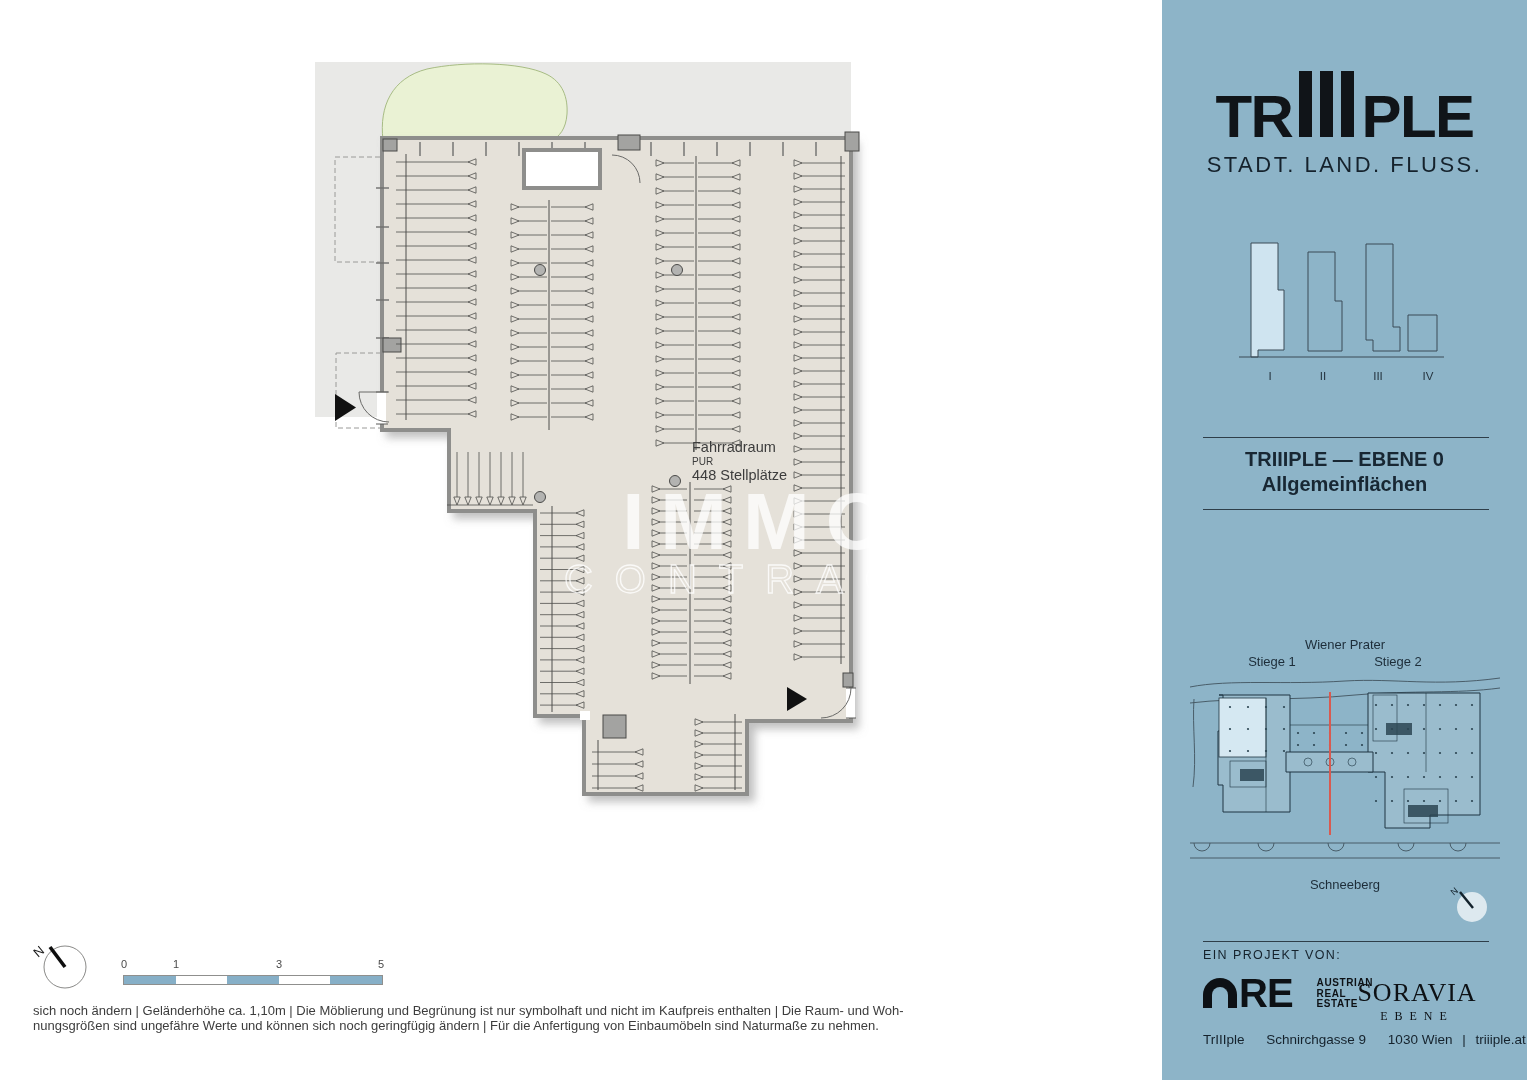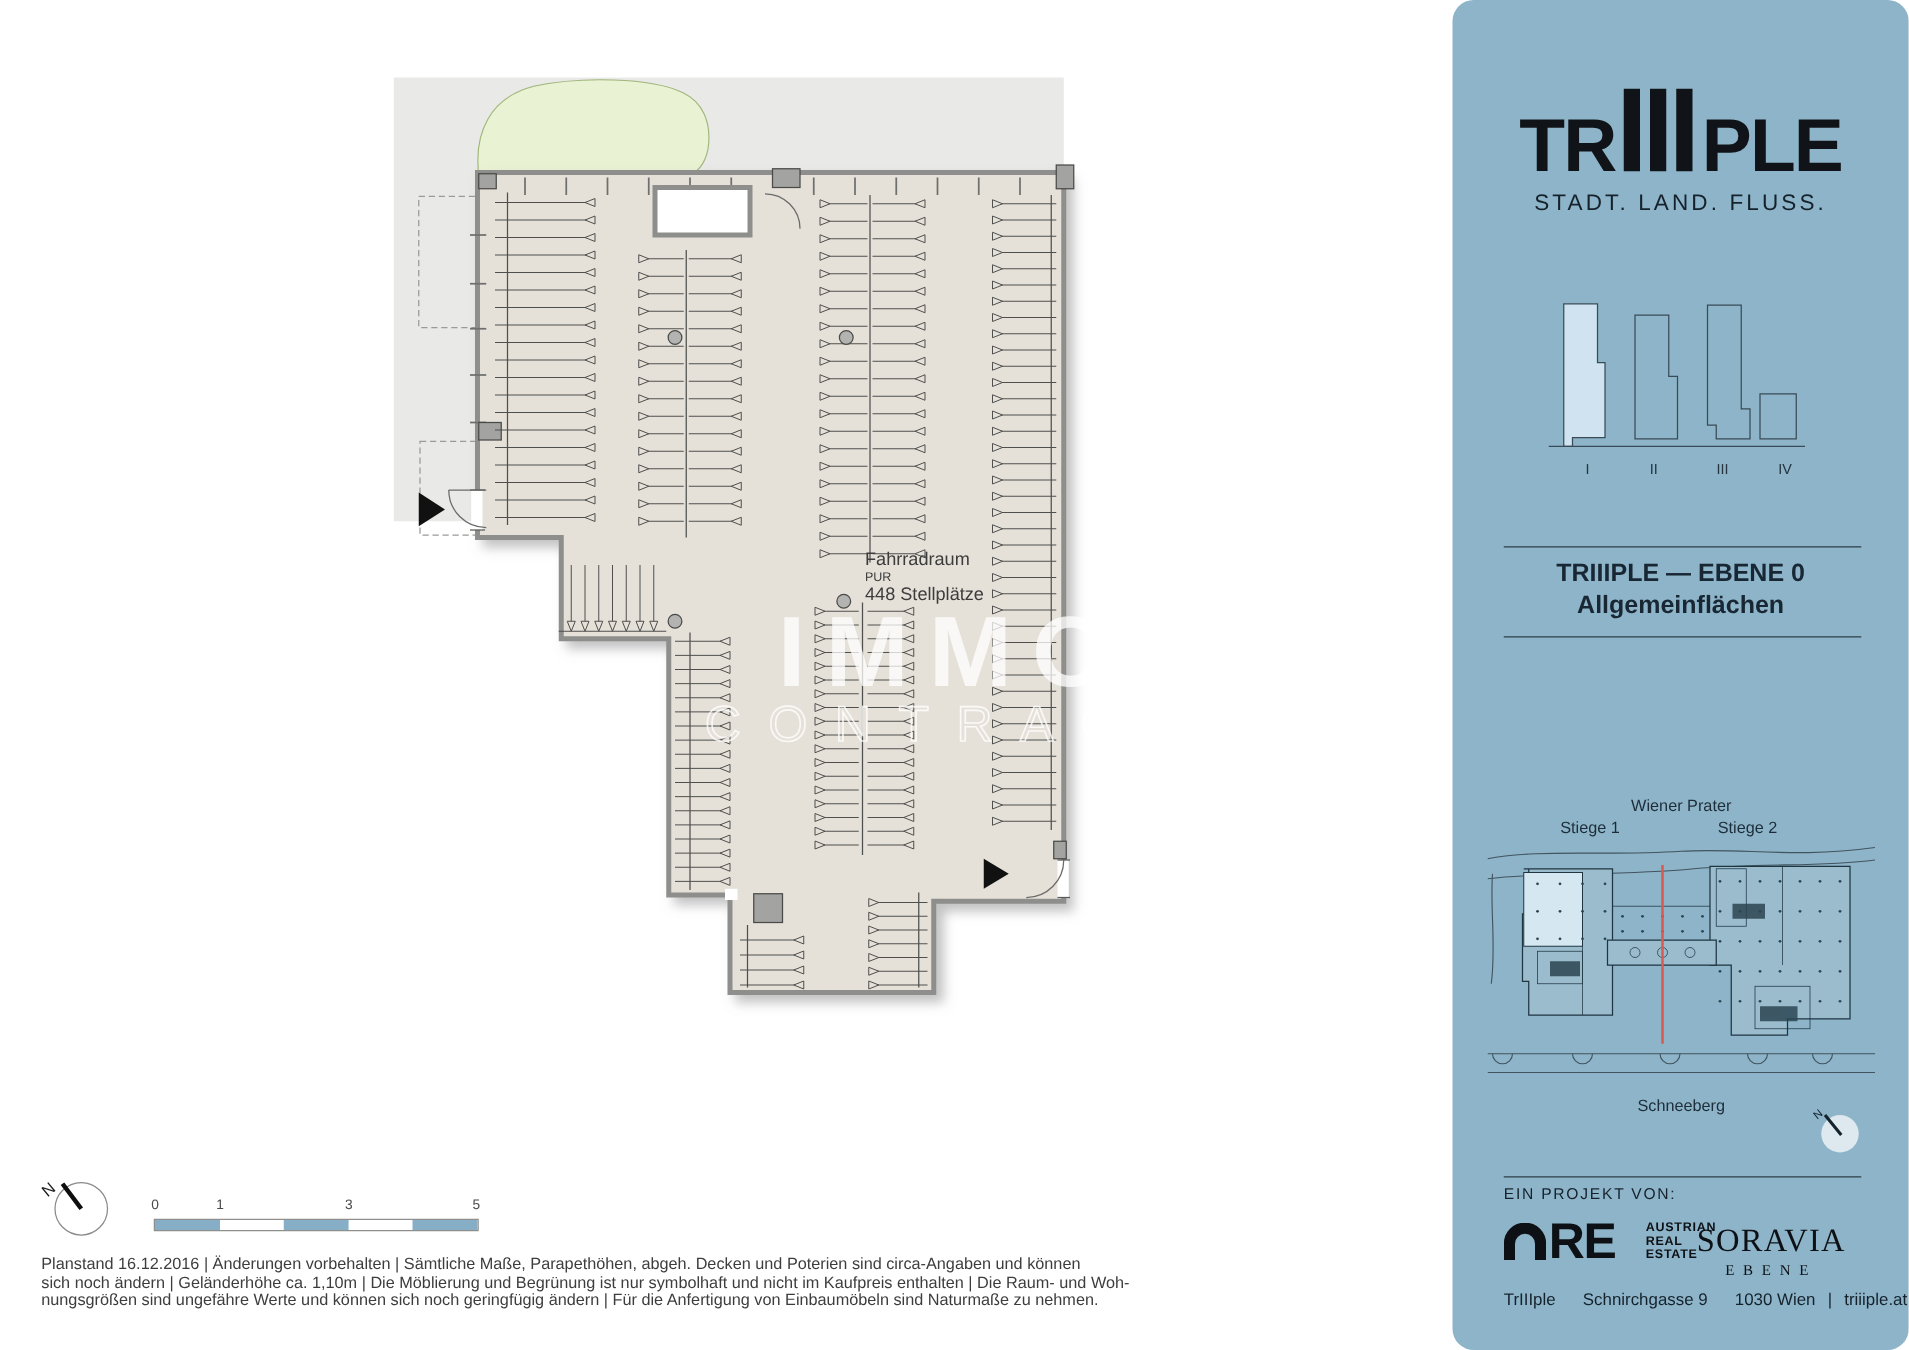--- a/index.html
+++ b/index.html
@@ -17,27 +17,27 @@
   
   #compass-main{left:26px;top:933px;}
   #scalebar{left:123px;top:975px;width:258px;height:8px;border:1px solid #8f8f8d;display:flex;}
   #scalebar span{flex:1 1 20%;height:100%;}
   .sb-blue{background:#86afc7;}
   .sb-white{background:#ffffff;}
   .sb-tick{position:absolute;top:958px;font-size:11px;color:#4a4a4a;transform:translateX(-50%);}
   #disclaimer{left:33px;top:1004px;color:#3d3d3d;font-size:13px;line-height:14.6px;white-space:nowrap;}
 
   
-  #sidebar{left:1162px;top:0;width:365px;height:1080px;background:#8db4c8;border-radius:17px;}
+  #sidebar{left:1162px;top:0;width:365px;height:1080px;background:#8db4c8;}
   #logo{left:0;top:71px;width:365px;text-align:center;white-space:nowrap;}
   #logo .lg-txt{display:inline-block;vertical-align:baseline;font-size:60px;font-weight:bold;
     color:#101418;letter-spacing:-1.5px;line-height:1;}
   #logo .bar{display:inline-block;vertical-align:baseline;width:13px;height:66px;background:#101418;margin:0 4px;}
   #logo .bar.first{margin-left:7px;} #logo .bar.last{margin-right:7px;}
-  #tagline{left:0;top:152px;width:365px;text-align:center;font-size:18px;letter-spacing:2.5px;
+  #tagline{left:0;top:152px;width:365px;text-align:center;font-size:22px;letter-spacing:2.5px;
     color:#15222c;font-weight:500;}
   #towers{left:75px;top:237px;}
   .tower-label{position:absolute;top:370px;width:30px;text-align:center;font-size:11.5px;color:#25343f;}
   .rule{position:absolute;left:41px;width:286px;height:1px;background:#2e3e49;}
   #title-block{left:0;top:447px;width:365px;text-align:center;color:#182733;font-size:20px;line-height:25px;font-weight:bold;}
   .sp-label{position:absolute;color:#1d2d39;font-size:13px;transform:translateX(-50%);white-space:nowrap;}
   #siteplan{left:28px;top:665px;}
   #compass-side{left:288px;top:882px;}
   #projekt-von{left:41px;top:948px;font-size:12.5px;letter-spacing:1.4px;color:#15222c;font-weight:500;}
   #are-logo{left:41px;top:978px;display:flex;}
@@ -583,21 +583,20 @@
     <span class="sb-blue"></span>
     <span class="sb-white"></span>
     <span class="sb-blue"></span>
   </div>
   <div class="sb-tick" style="left:124px;">0</div>
   <div class="sb-tick" style="left:176px;">1</div>
   <div class="sb-tick" style="left:279px;">3</div>
   <div class="sb-tick" style="left:381px;">5</div>
 
   <div class="abs" id="disclaimer">
-    <div>Planstand 16.12.2016  |  Änderungen vorbehalten  |  Sämtliche Maße, Parapethöhen, abgeh. Decken und Poterien sind circa-Angaben und können</div>
     <div>sich noch ändern  |  Geländerhöhe ca. 1,10m  |  Die Möblierung und Begrünung ist nur symbolhaft und nicht im Kaufpreis enthalten  |  Die Raum- und Woh-</div>
     <div>nungsgrößen sind ungefähre Werte und können sich noch geringfügig ändern  |  Für die Anfertigung von Einbaumöbeln sind Naturmaße zu nehmen.</div>
   </div>
 </div>
 
 <div class="abs" id="sidebar">
 
   <div class="abs" id="logo">
     <span class="lg-txt">TR</span><span class="bar first"></span><span class="bar"></span><span class="bar last"></span><span class="lg-txt">PLE</span>
   </div>

